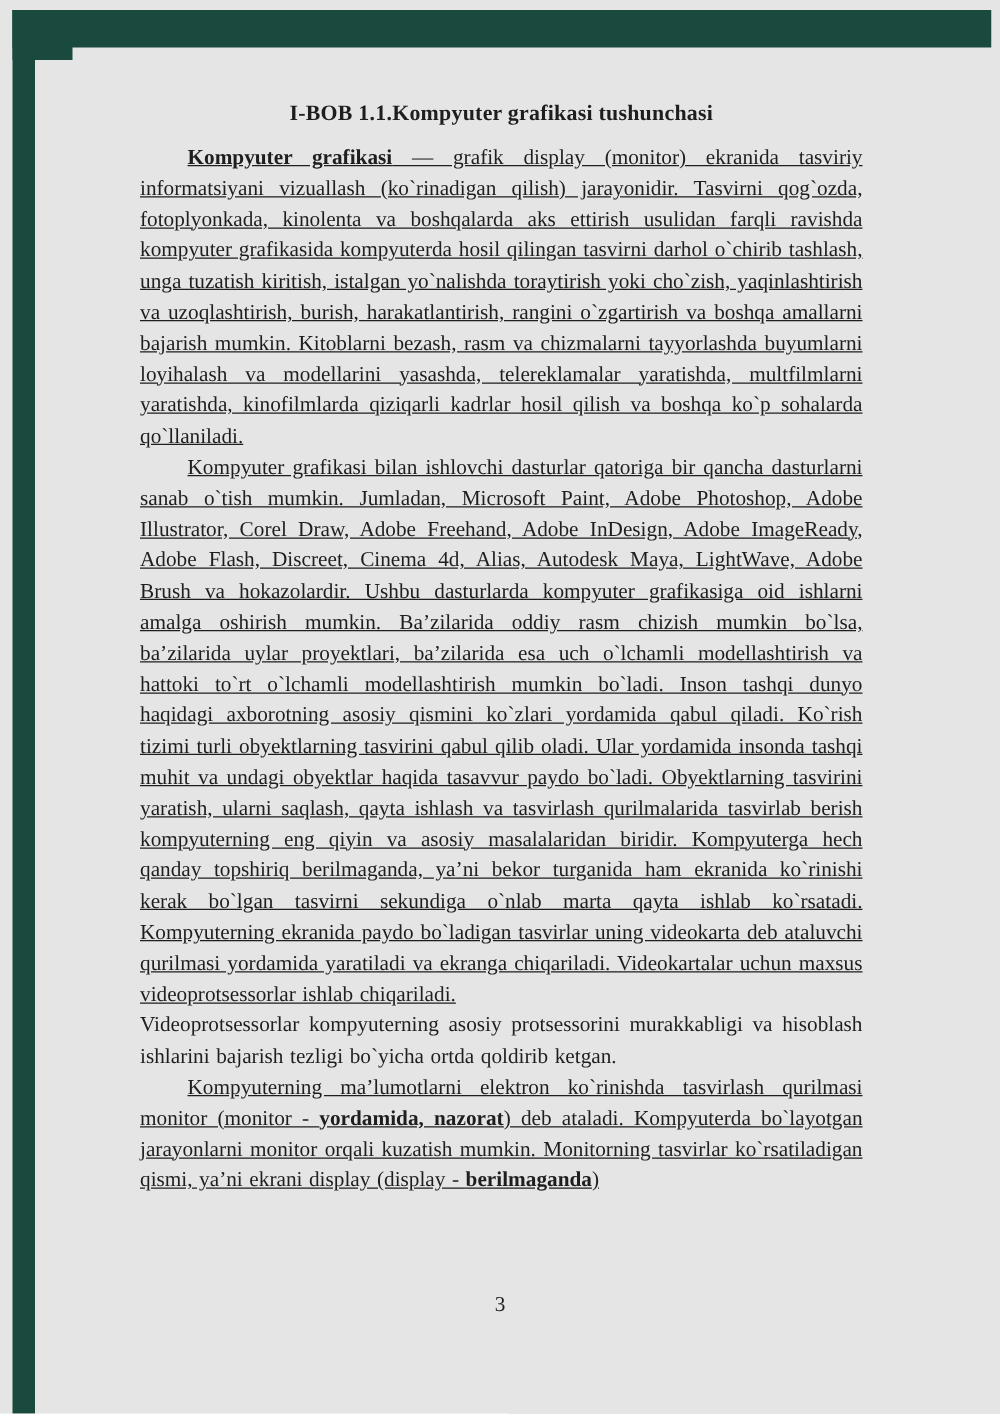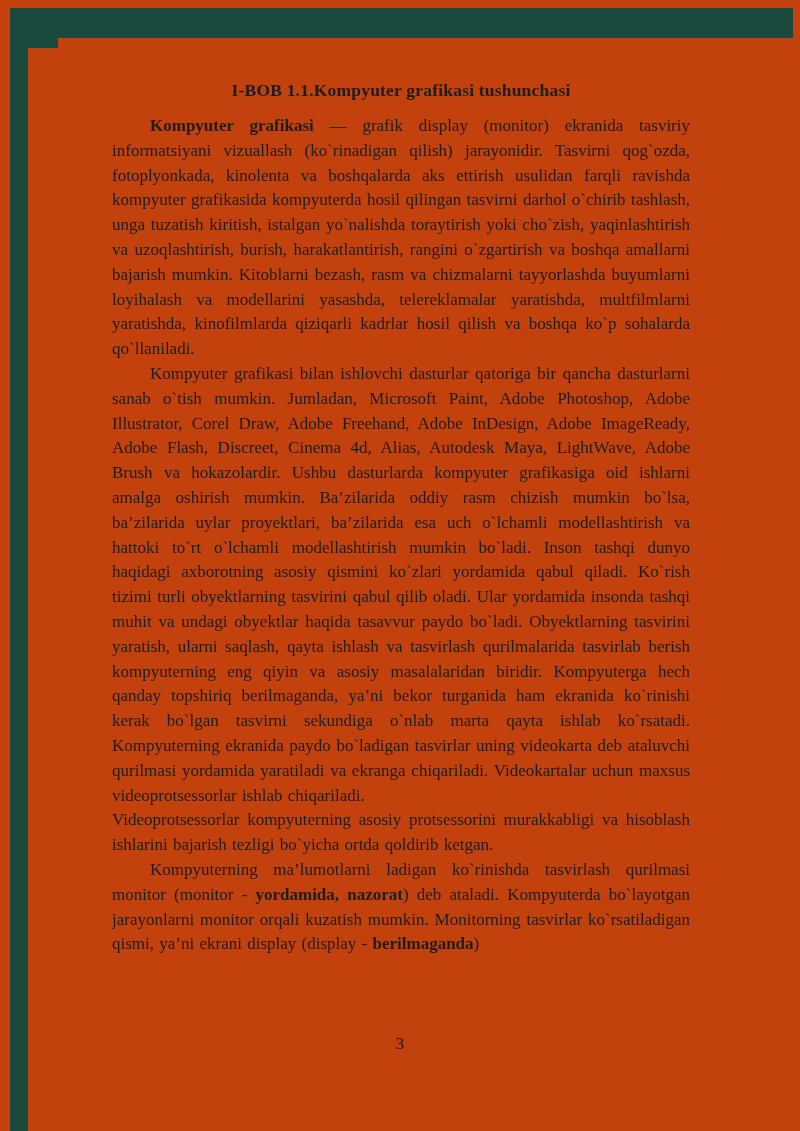--- a/index.html
+++ b/index.html
@@ -4,21 +4,21 @@
 <style>
   html, body {
     margin: 0;
     padding: 0;
     background: #ffffff;
   }
   .page {
     position: relative;
     width: 800px;
     height: 1131px;
-    background: #c2410c;
+    background: #e5e5e5;
     overflow: hidden;
     font-family: "Liberation Serif", "DejaVu Serif", serif;
   }
   
   .border-top {
     position: absolute;
     left: 10px;
     top: 8px;
     width: 783px;
     height: 30px;
@@ -57,20 +57,21 @@
   }
   .body-text p {
     font-size: 17px;
     line-height: 24.8px;
     text-align: justify;
     margin: 0;
     word-spacing: 1px;
   }
   .body-text p.indent {
     text-indent: 38px;
+    text-decoration: underline;
   }
   .page-number {
     position: absolute;
     left: 0;
     top: 1034px;
     width: 800px;
     text-align: center;
     font-size: 17px;
     color: var(--text-color, #1e1e1e);
   }
@@ -83,18 +84,18 @@
   <div class="border-top"></div>
   <div class="border-corner"></div>
   <div class="border-left"></div>
 
   <div class="content">
     <h1 class="doc-title">I-BOB 1.1.Kompyuter grafikasi tushunchasi</h1>
     <div class="body-text" id="body-text">
         <p class="indent"><b>Kompyuter grafikasi</b><span> — grafik display (monitor) ekranida tasviriy informatsiyani vizuallash (ko`rinadigan qilish) jarayonidir. Tasvirni qog`ozda, fotoplyonkada, kinolenta va boshqalarda aks ettirish usulidan farqli ravishda kompyuter grafikasida kompyuterda hosil qilingan tasvirni darhol o`chirib tashlash, unga tuzatish kiritish, istalgan yo`nalishda toraytirish yoki cho`zish, yaqinlashtirish va uzoqlashtirish, burish, harakatlantirish, rangini o`zgartirish va boshqa amallarni bajarish mumkin. Kitoblarni bezash, rasm va chizmalarni tayyorlashda buyumlarni loyihalash va modellarini yasashda, telereklamalar yaratishda, multfilmlarni yaratishda, kinofilmlarda qiziqarli kadrlar hosil qilish va boshqa ko`p sohalarda qo`llaniladi.</span></p>
         <p class="indent"><span>Kompyuter grafikasi bilan ishlovchi dasturlar qatoriga bir qancha dasturlarni sanab o`tish mumkin. Jumladan, Microsoft Paint, Adobe Photoshop, Adobe Illustrator, Corel Draw, Adobe Freehand, Adobe InDesign, Adobe ImageReady, Adobe Flash, Discreet, Cinema 4d, Alias, Autodesk Maya, LightWave, Adobe Brush va hokazolardir. Ushbu dasturlarda kompyuter grafikasiga oid ishlarni amalga oshirish mumkin. Ba’zilarida oddiy rasm chizish mumkin bo`lsa, ba’zilarida uylar proyektlari, ba’zilarida esa uch o`lchamli modellashtirish va hattoki to`rt o`lchamli modellashtirish mumkin bo`ladi. Inson tashqi dunyo haqidagi axborotning asosiy qismini ko`zlari yordamida qabul qiladi. Ko`rish tizimi turli obyektlarning tasvirini qabul qilib oladi. Ular yordamida insonda tashqi muhit va undagi obyektlar haqida tasavvur paydo bo`ladi. Obyektlarning tasvirini yaratish, ularni saqlash, qayta ishlash va tasvirlash qurilmalarida tasvirlab berish kompyuterning eng qiyin va asosiy masalalaridan biridir. Kompyuterga hech qanday topshiriq berilmaganda, ya’ni bekor turganida ham ekranida ko`rinishi kerak bo`lgan tasvirni sekundiga o`nlab marta qayta ishlab ko`rsatadi. Kompyuterning ekranida paydo bo`ladigan tasvirlar uning videokarta deb ataluvchi qurilmasi yordamida yaratiladi va ekranga chiqariladi. Videokartalar uchun maxsus videoprotsessorlar ishlab chiqariladi.</span></p>
         <p><span>Videoprotsessorlar kompyuterning asosiy protsessorini murakkabligi va hisoblash ishlarini bajarish tezligi bo`yicha ortda qoldirib ketgan.</span></p>
-        <p class="indent"><span>Kompyuterning ma’lumotlarni ladigan ko`rinishda tasvirlash qurilmasi monitor (monitor - </span><b>yordamida, nazorat</b><span>) deb ataladi. Kompyuterda bo`layotgan jarayonlarni monitor orqali kuzatish mumkin. Monitorning tasvirlar ko`rsatiladigan qismi, ya’ni ekrani display (display - </span><b>berilmaganda</b><span>)</span></p>
+        <p class="indent"><span>Kompyuterning ma’lumotlarni elektron ko`rinishda tasvirlash qurilmasi monitor (monitor - </span><b>yordamida, nazorat</b><span>) deb ataladi. Kompyuterda bo`layotgan jarayonlarni monitor orqali kuzatish mumkin. Monitorning tasvirlar ko`rsatiladigan qismi, ya’ni ekrani display (display - </span><b>berilmaganda</b><span>)</span></p>
       </div>
   </div>
 
   <div class="page-number">3</div>
 </div>
 
 </body></html>

